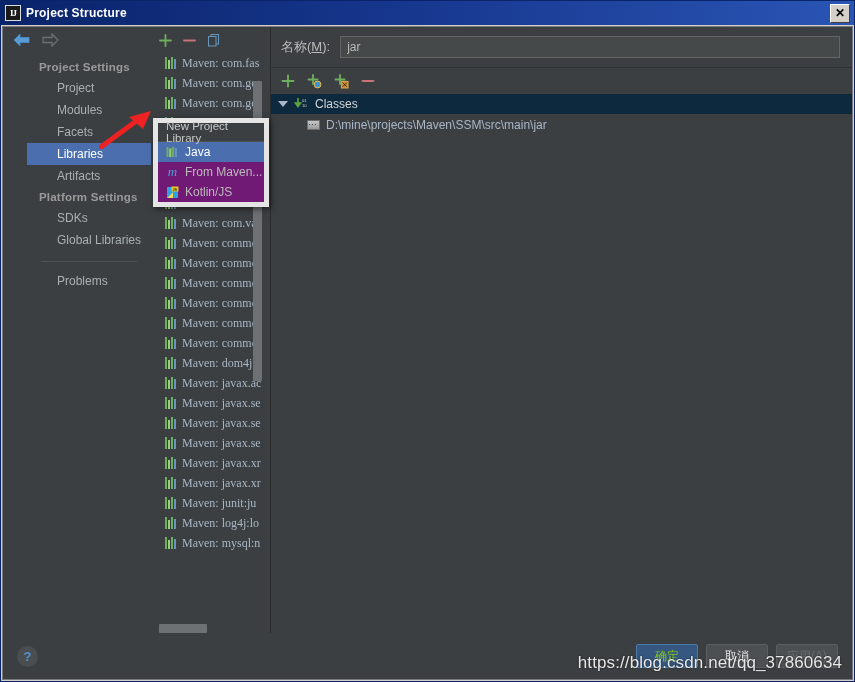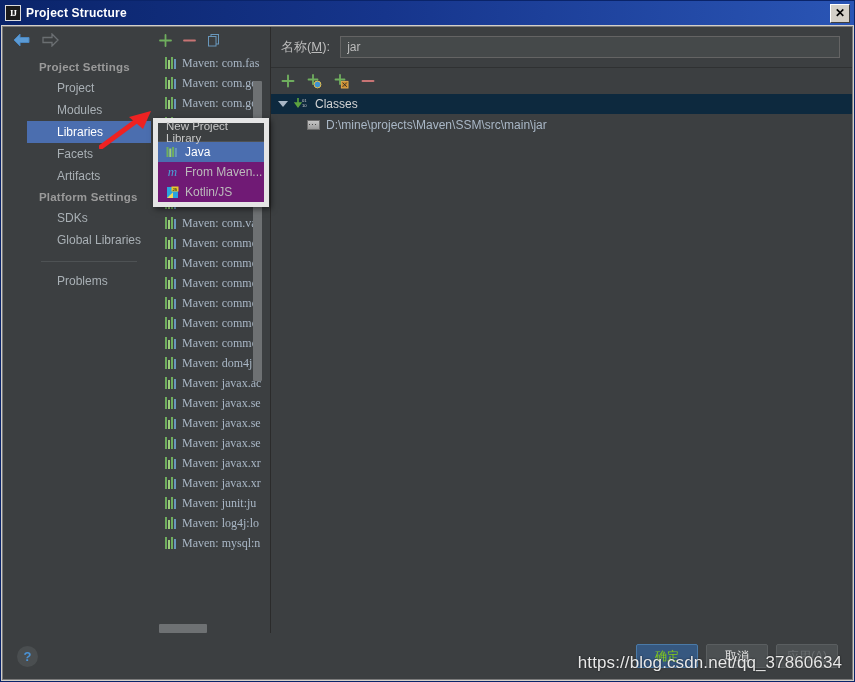--- a/index.html
+++ b/index.html
@@ -386,22 +386,22 @@
             <svg width="17" height="14" viewBox="0 0 17 14">
               <path d="M10 1 L16 7 L10 13 L10 9.5 L1 9.5 L1 4.5 L10 4.5 Z" fill="none" stroke="#6b6f72" stroke-width="1.3"></path>
             </svg>
           </span>
         </div>
 
         <div class="sidebar-list">
           <div class="side-group">Project Settings</div>
           <div class="side-item">Project</div>
           <div class="side-item">Modules</div>
+          <div class="side-item">Facets</div>
           <div class="side-item selected">Libraries</div>
-          <div class="side-item">Facets</div>
           <div class="side-item">Artifacts</div>
 
           <div class="side-group">Platform Settings</div>
           <div class="side-item">SDKs</div>
           <div class="side-item">Global Libraries</div>
 
           <div class="side-sep"></div>
           <div class="side-item">Problems</div>
         </div>
       </div>

